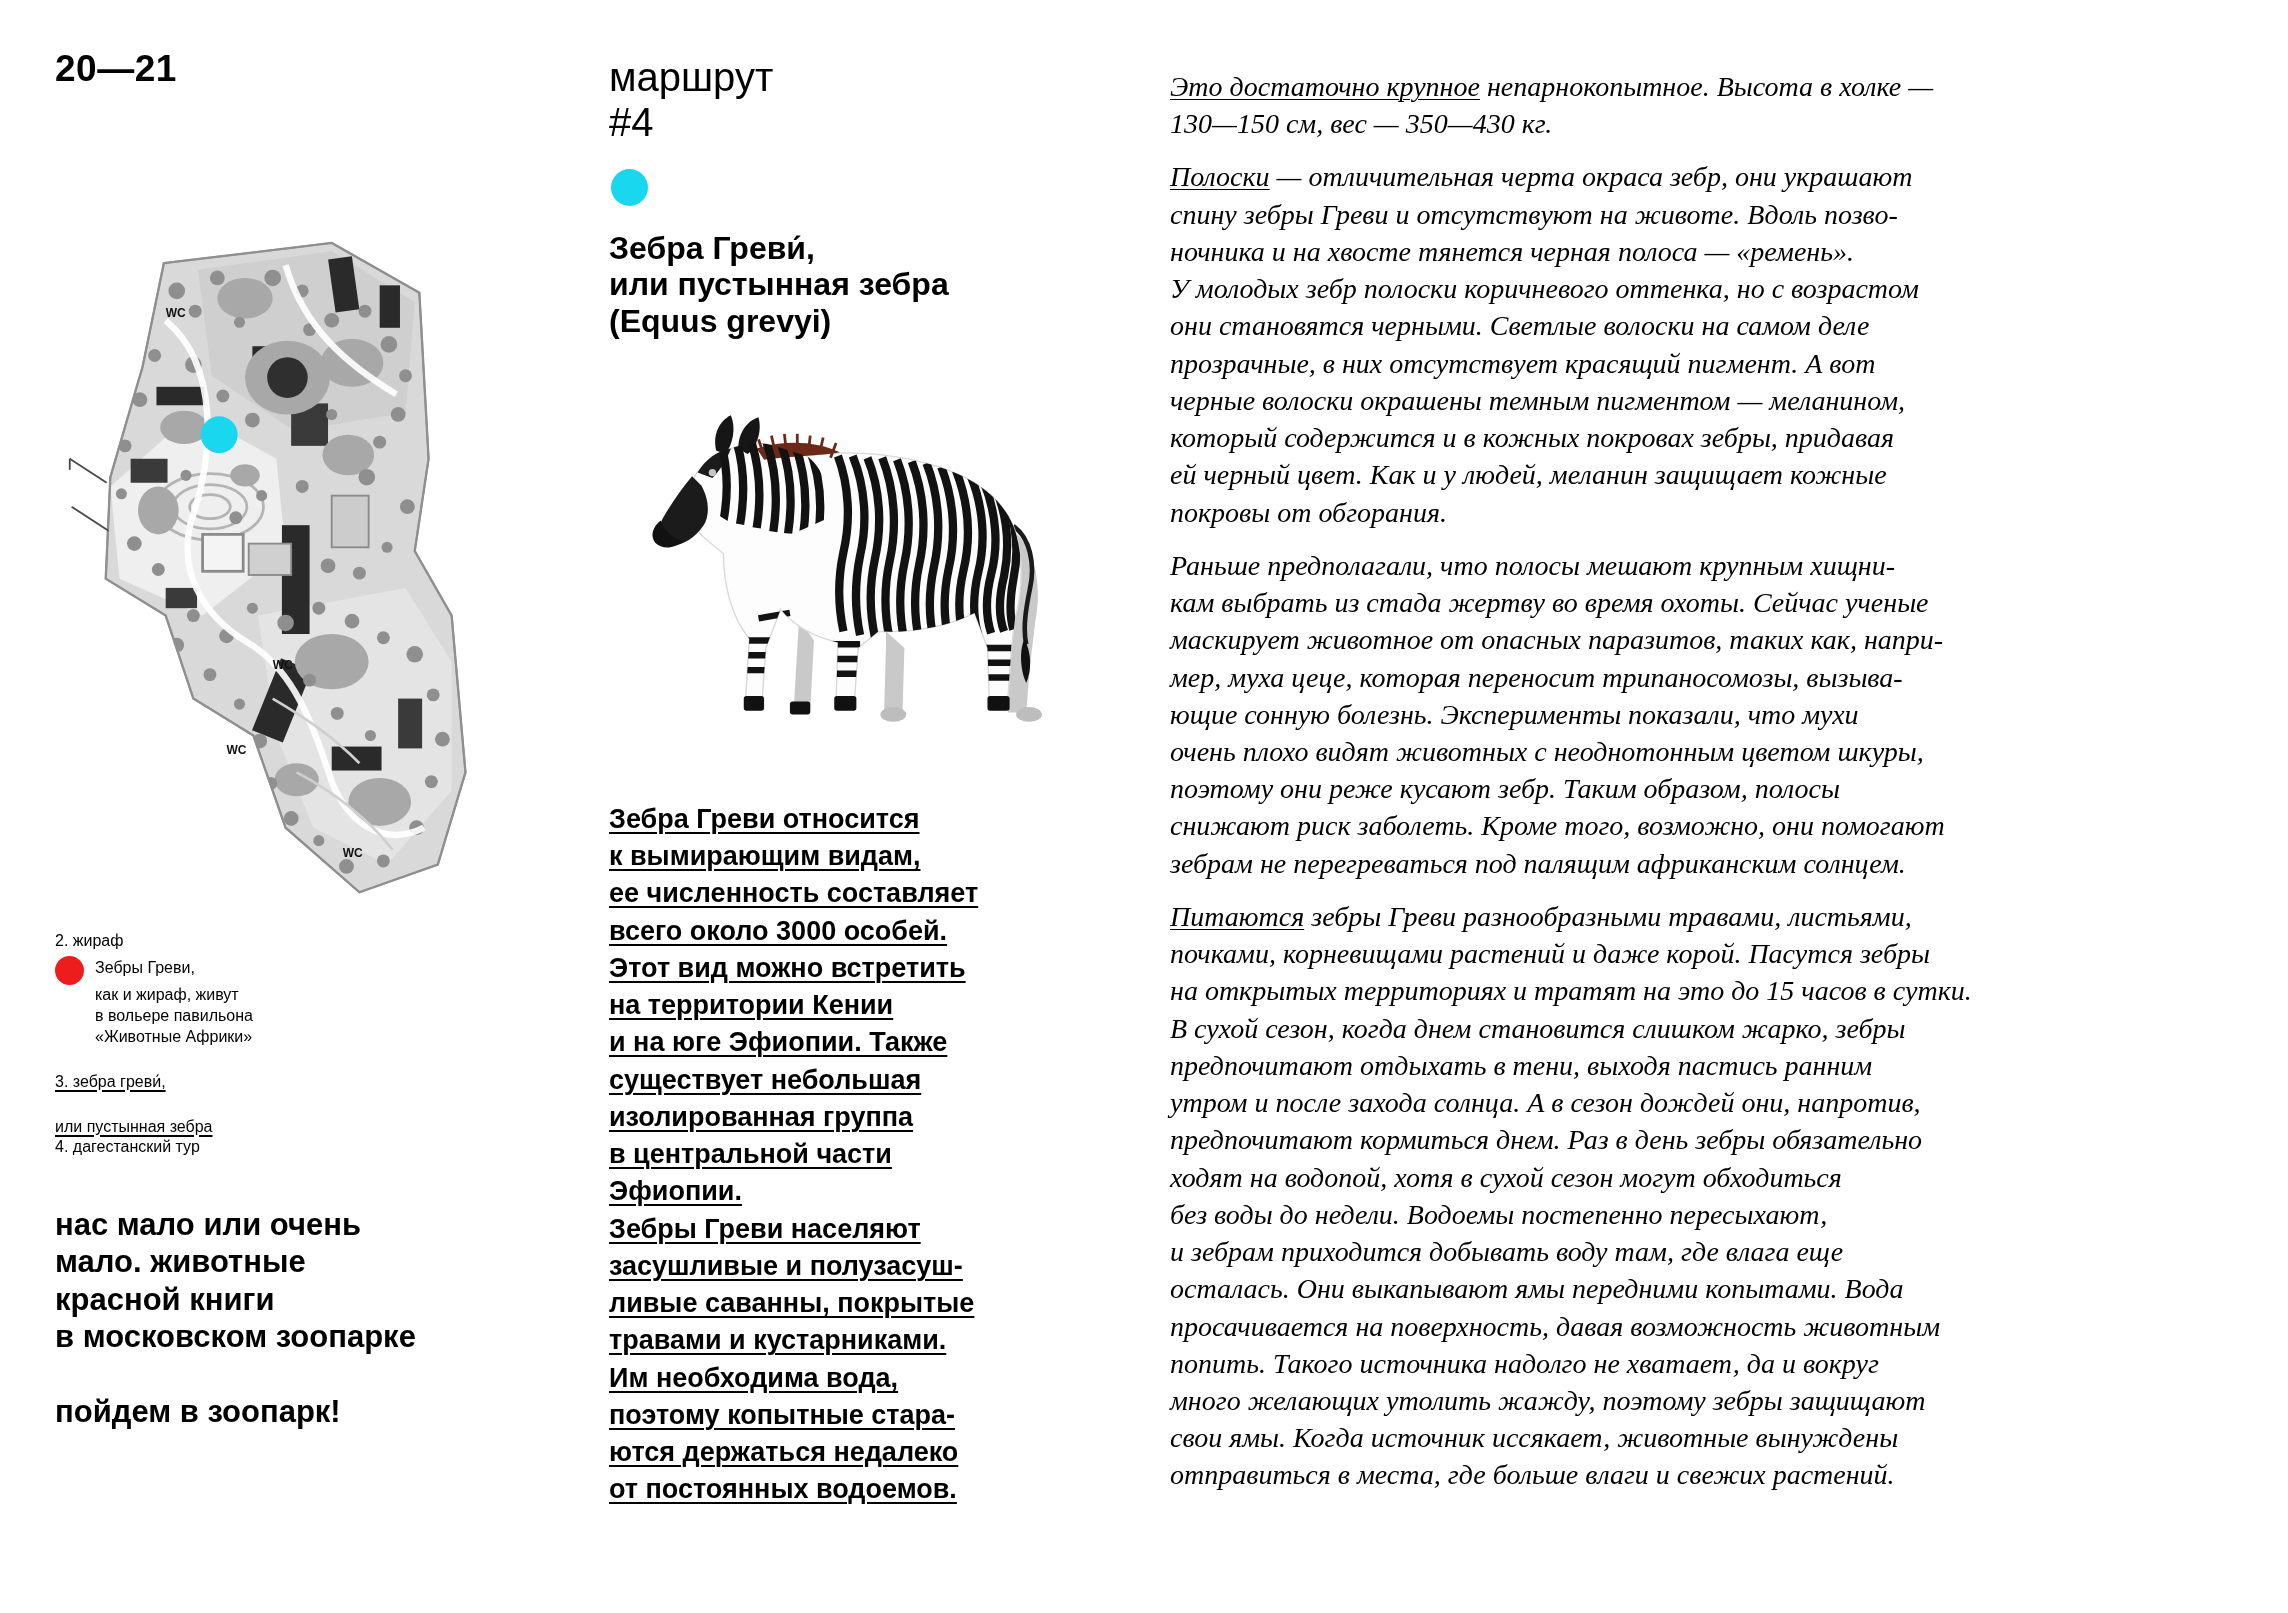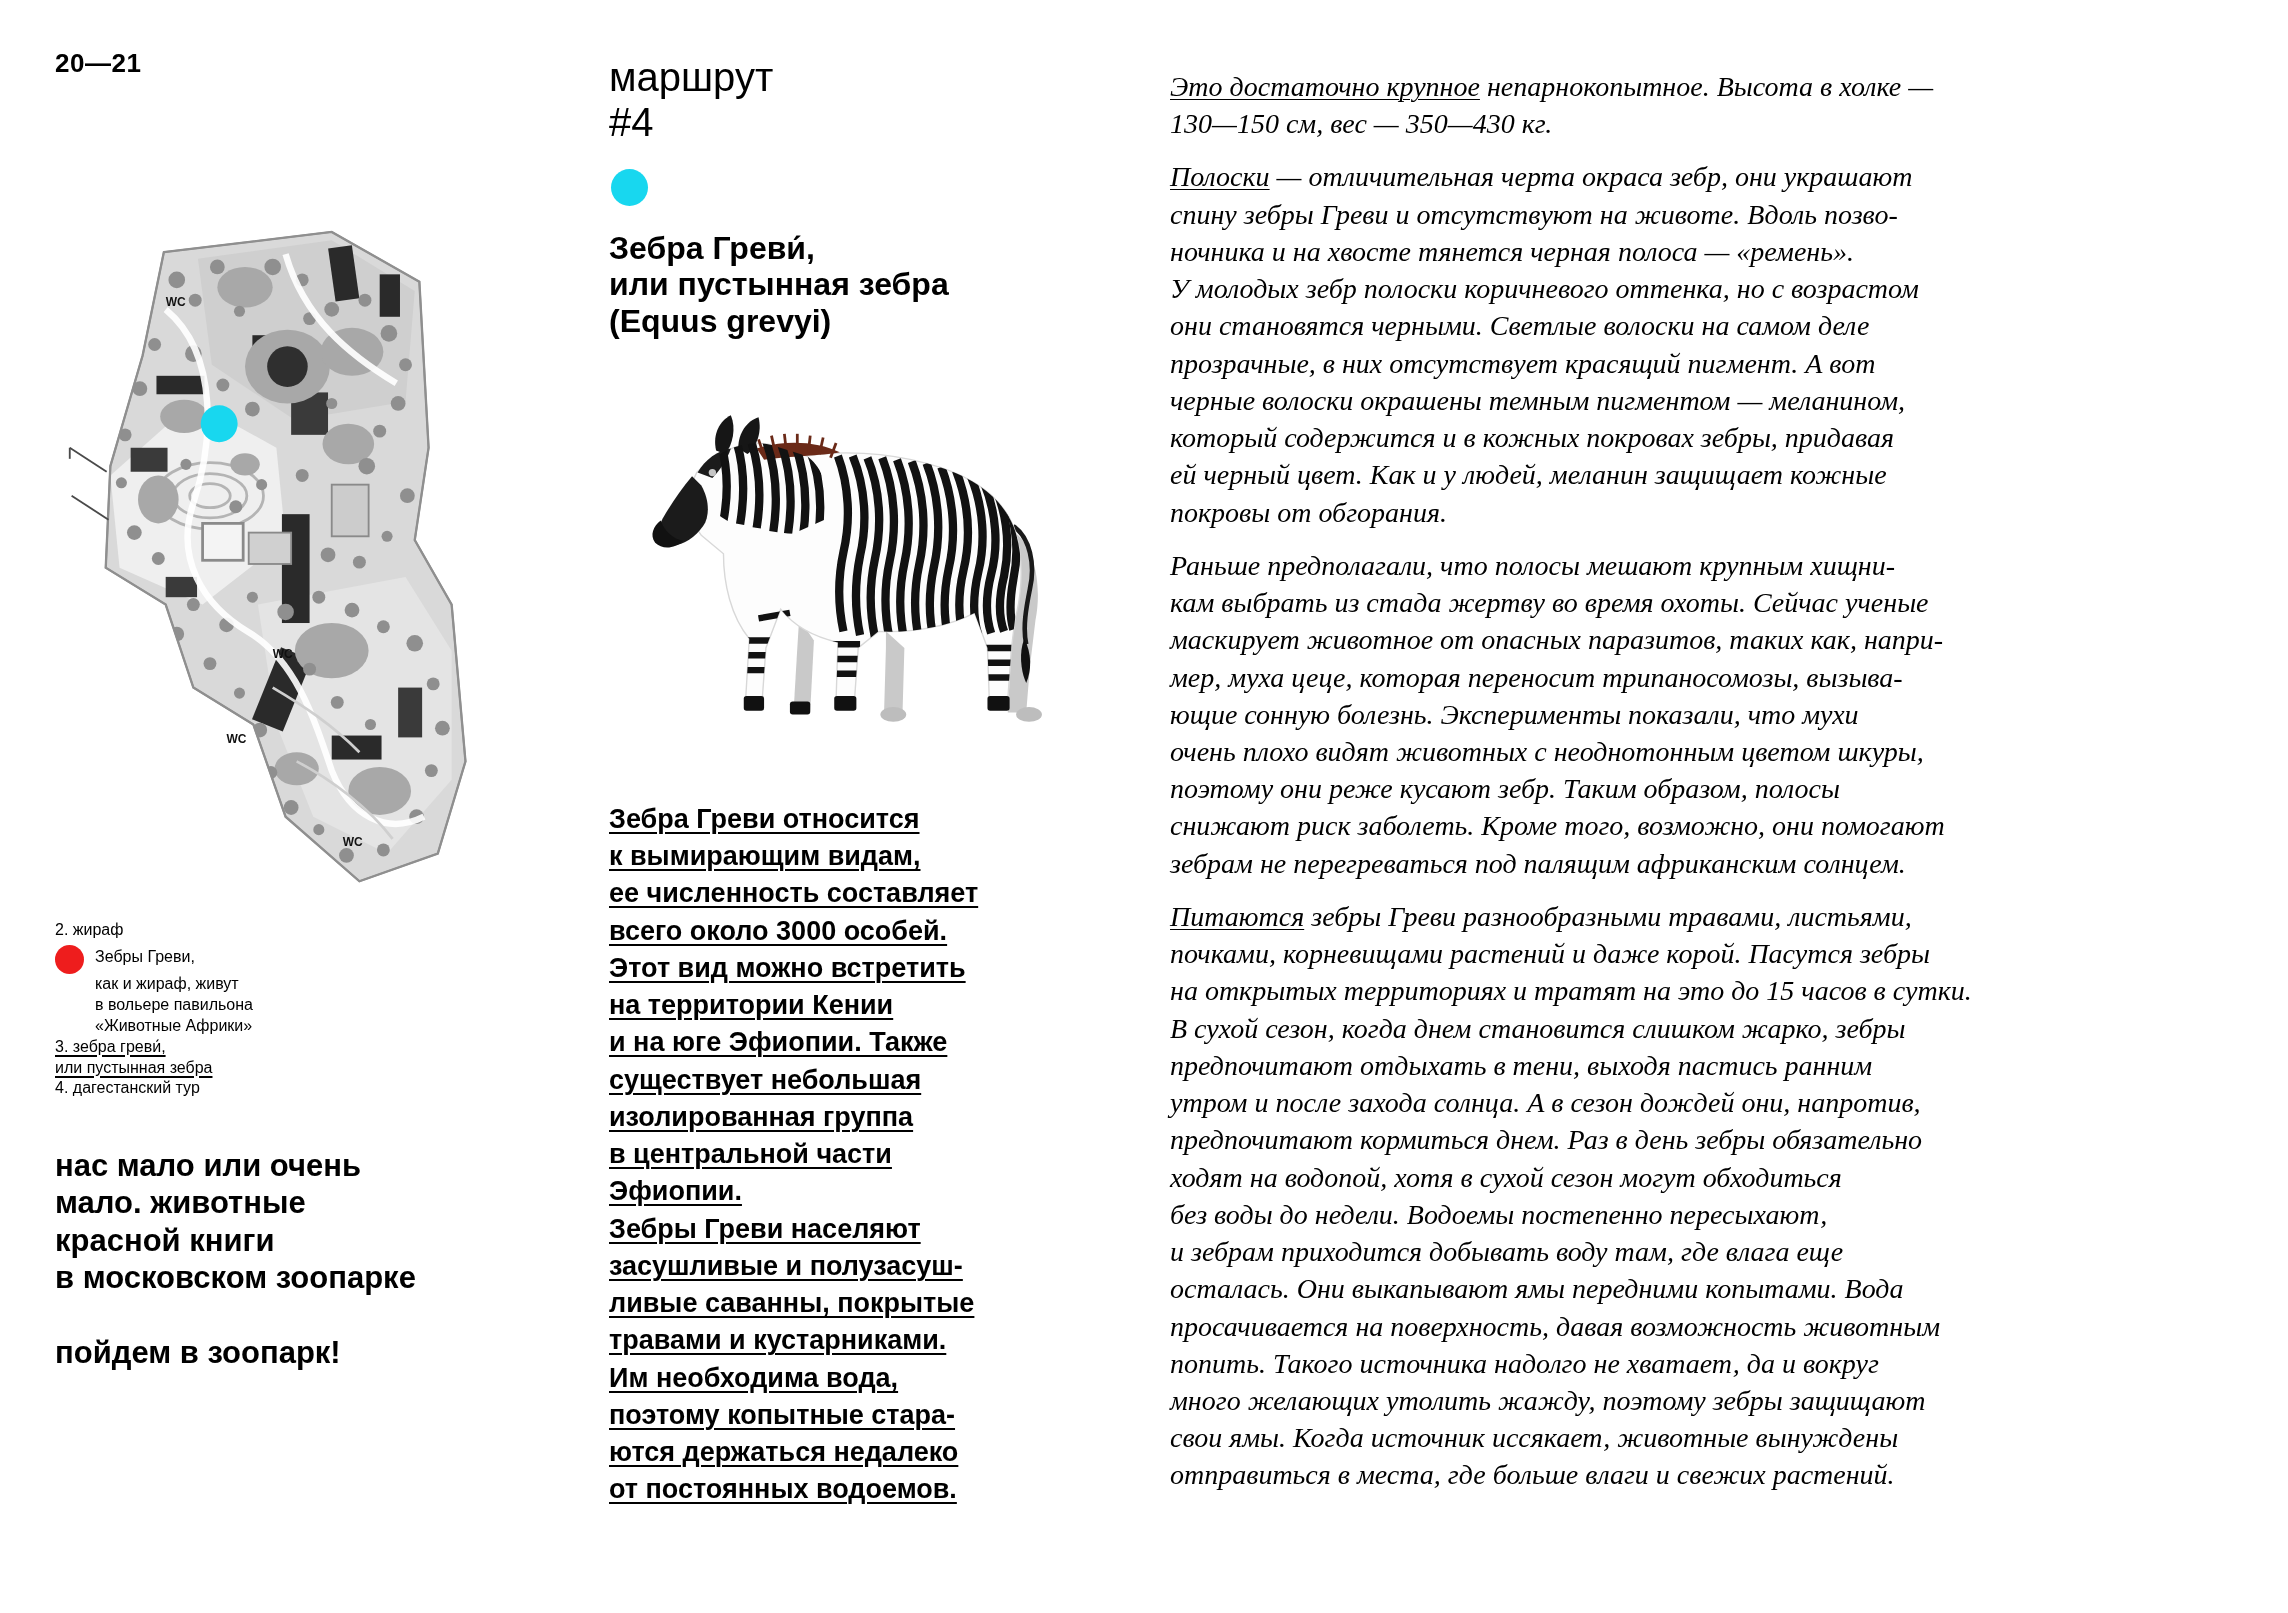--- a/index.html
+++ b/index.html
@@ -37,21 +37,21 @@
   .col-right {
     position: absolute;
     left: 1154px;
     top: 52px;
     width: 1089px;
   }
 
   
   .page-num {
     font-weight: bold;
-    font-size: 26px;
+    font-size: 37px;
     letter-spacing: 0.5px;
   }
 
   .map-wrap {
     position: relative;
     width: 535px;
     height: 738px;
     margin-top: 92px;
   }
   .map-wrap svg { display: block; }
@@ -72,20 +72,21 @@
     height: 29px;
     border-radius: 50%;
     background: #ee1d1d;
     flex: 0 0 auto;
     margin-top: 4.6px;
   }
   .legend-underline {
     text-decoration: underline;
     text-underline-offset: 2.8px;
     text-decoration-thickness: 1.8px;
+    margin-top: 24px;
   }
   .legend-indent { padding-left: 40px; }
 
   .footer-block {
     margin-top: 48px;
     font-weight: bold;
     font-size: 31px;
     line-height: 1.20;
   }
   .footer-cta {

